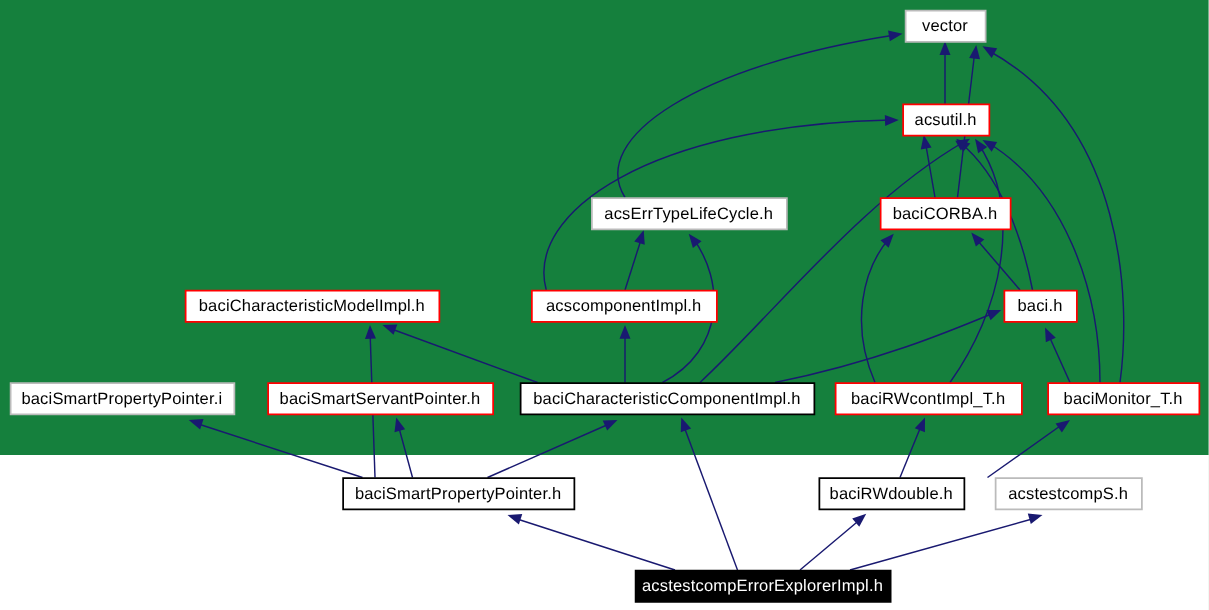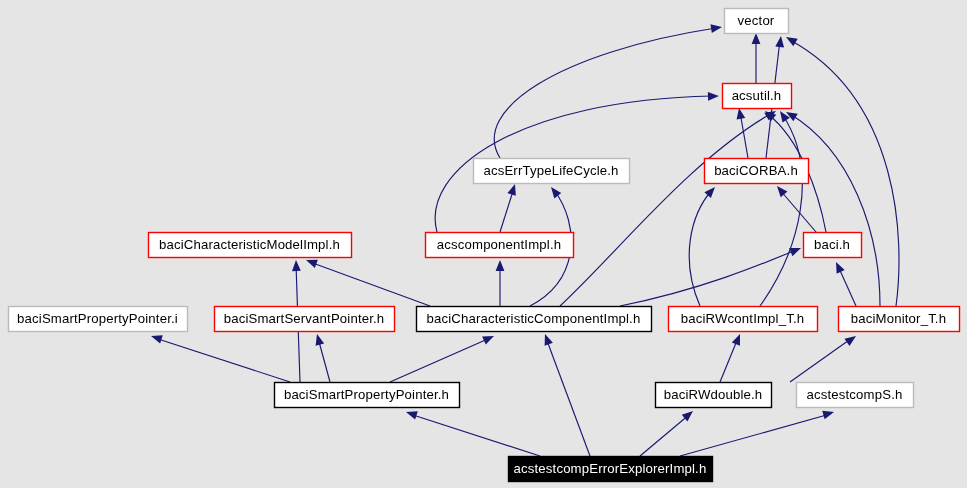--- a/index.html
+++ b/index.html
@@ -9,22 +9,22 @@
   }
   body {
     width: 967px;
     height: 488px;
     font-family: "Liberation Sans", sans-serif;
     overflow: hidden;
   }
   #graph-root {
     position: relative;
     width: 967px;
-    height: 488px;
-    background: #e5e5e5;
+    height: 364px;
+    background: #15803d;
   }
   svg#dep-graph {
     display: block;
     width: 967px;
     height: 488px;
   }
   .node-box {
     fill: #ffffff;
     stroke-width: 1.4;
   }

